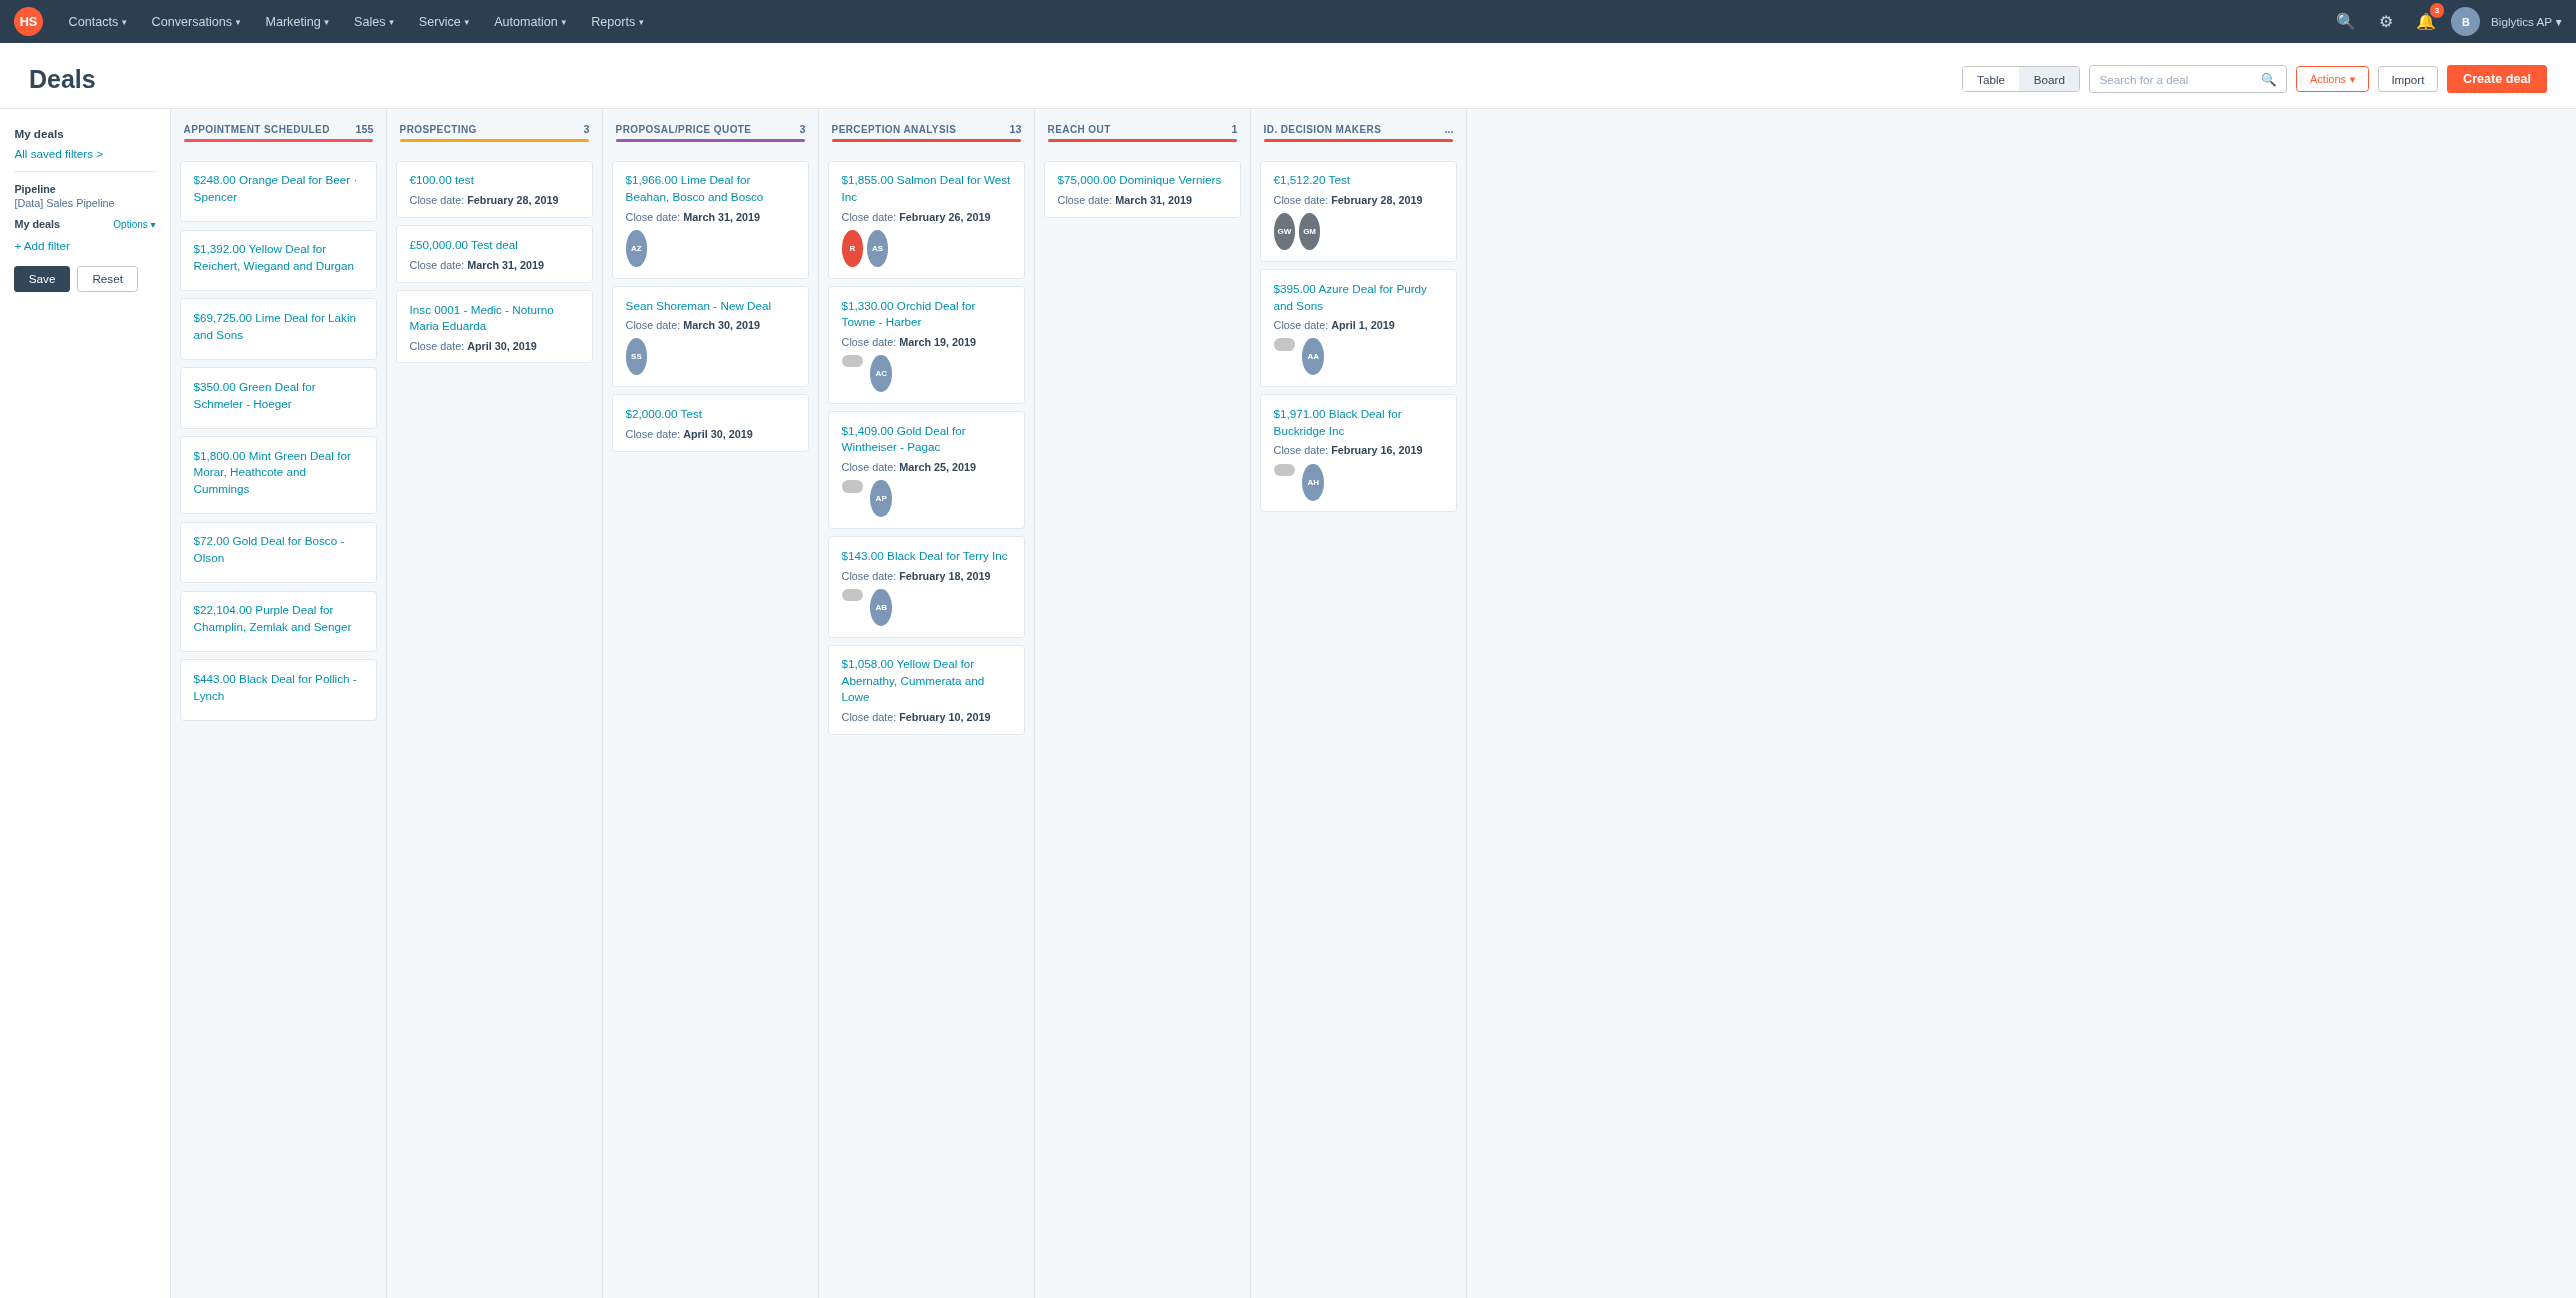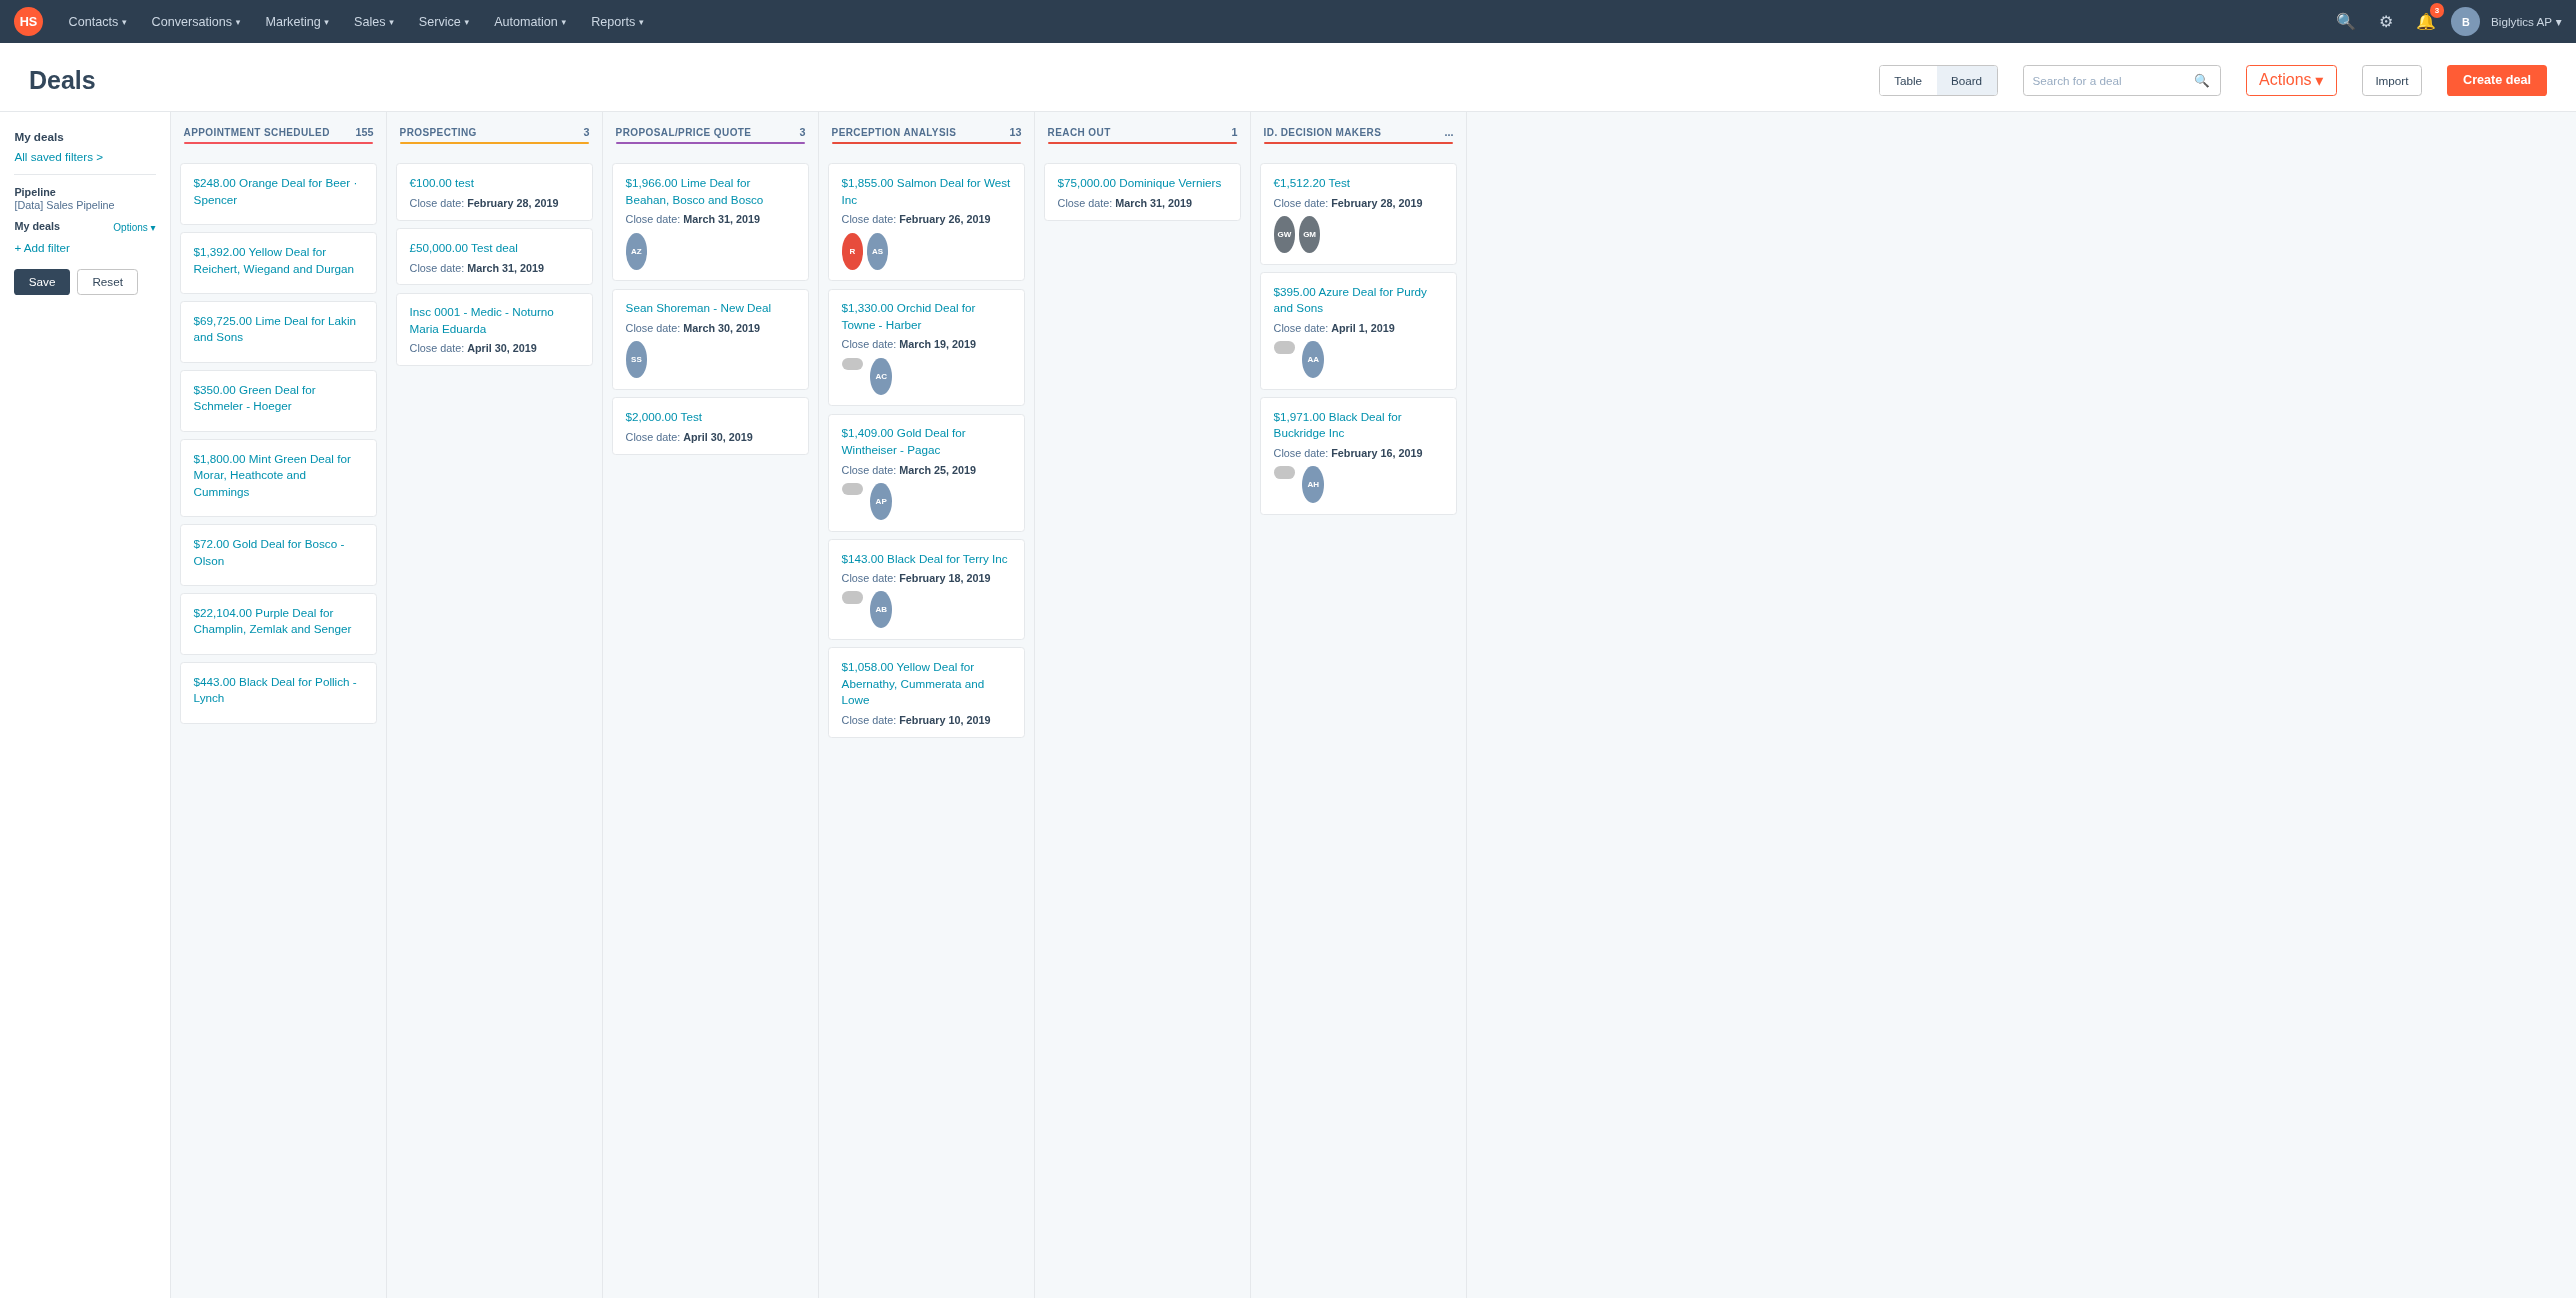--- a/index.html
+++ b/index.html
@@ -104,21 +104,22 @@
       gap: 14.4px;
     }
     .page-title {
       font-size: 25px;
       font-weight: 600;
       color: #33475b;
       flex: 1;
     }
     .header-actions {
       display: flex;
-      gap: 25px;
+      align-items: center;
+      gap: 9px;
     }
     .view-toggle {
       display: flex;
       border: 0.9px solid #c5c5c5;
       border-radius: 3.6px;
       overflow: hidden;
     }
     .view-btn {
       padding: 5.4px 14.4px;
       font-size: 11.7px;
@@ -151,21 +152,21 @@
       background: transparent;
     }
     .search-deal-box input::placeholder { color: #99acc2; }
     .search-icon-sm { color: #99acc2; font-size: 12.6px; }
     .actions-btn {
       padding: 5.4px 12.6px;
       border: 1.3px solid #ff5c35;
       border-radius: 3.6px;
       background: #fff;
       color: #ff5c35;
-      font-size: 16px;
+      font-size: 11px;
       font-weight: 500;
       cursor: pointer;
       display: flex;
       align-items: center;
       gap: 3.6px;
     }
     .import-btn {
       padding: 5.4px 12.6px;
       border: 0.9px solid #c5c5c5;
       border-radius: 3.6px;

